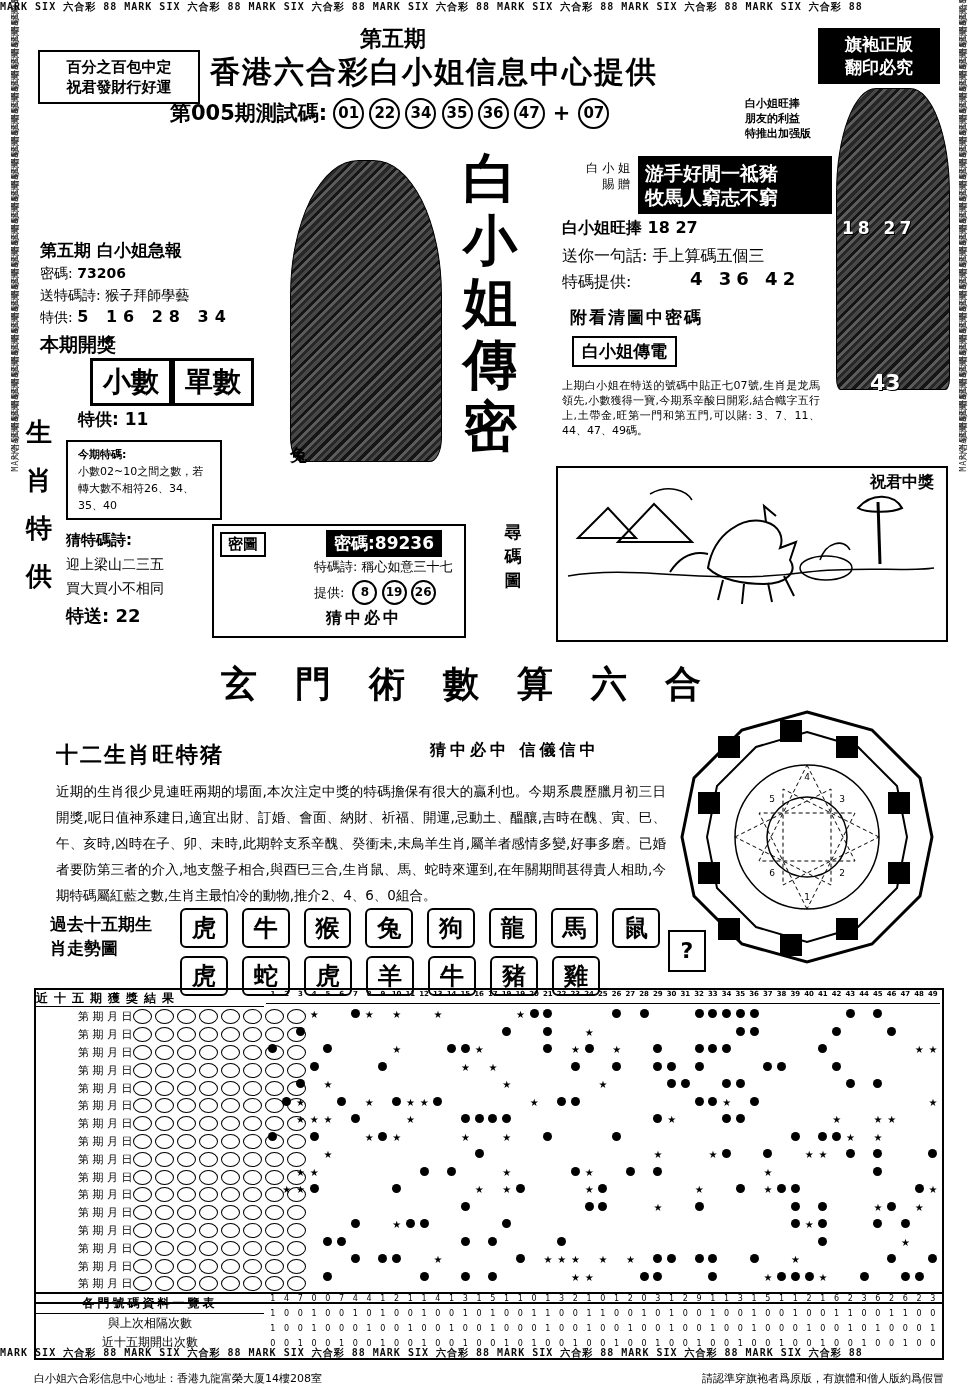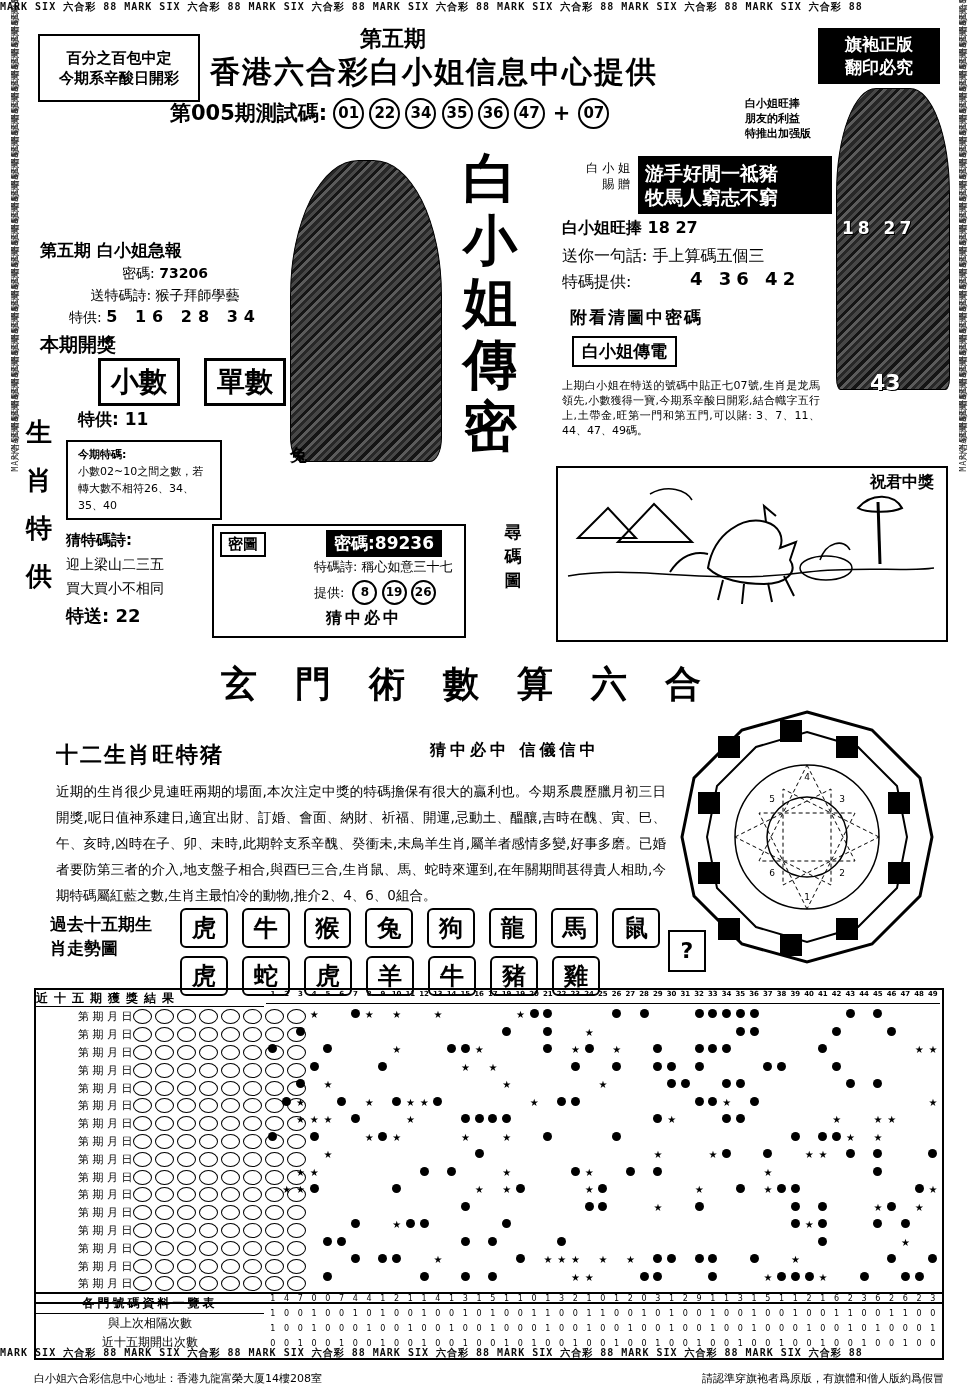--- a/index.html
+++ b/index.html
@@ -25,22 +25,22 @@
             font-family:"DejaVu Sans Mono",monospace;color:#111;}
   .botstrip{position:absolute;left:0;bottom:22px;width:978px;height:20px;overflow:hidden;
             font-size:10px;font-weight:bold;letter-spacing:1px;white-space:nowrap;
             font-family:"DejaVu Sans Mono",monospace;color:#111;}
 
   
   .hdr{position:absolute;left:30px;top:24px;width:918px;height:70px;}
   .issue-top{position:absolute;left:330px;top:0;font-size:22px;font-weight:bold;}
   .main-title{position:absolute;left:180px;top:28px;font-size:30px;font-weight:bold;
               letter-spacing:2px;white-space:nowrap;}
-  .guarantee{position:absolute;left:8px;top:10px;width:150px;border:2px solid #000;
-             padding:12px 4px;text-align:center;line-height:20px;font-size:15px;font-weight:bold;}
+  .guarantee{position:absolute;left:8px;top:26px;width:150px;border:2px solid #000;
+             padding:5px 4px;text-align:center;line-height:20px;font-size:15px;font-weight:bold;}
   .stamp{position:absolute;right:8px;top:4px;width:118px;border:2px solid #000;
          background:#000;color:#fff;text-align:center;font-size:17px;font-weight:bold;
          line-height:23px;padding:3px 0;}
 
   
   .testrow{position:absolute;left:170px;top:96px;width:620px;height:34px;
            display:flex;align-items:center;gap:6px;}
   .testrow .lbl{font-size:21px;font-weight:bold;white-space:nowrap;}
   .ball{display:inline-block;width:27px;height:27px;border:2px solid #000;border-radius:50%;
         text-align:center;line-height:27px;font-size:15px;font-weight:bold;}
@@ -59,23 +59,23 @@
   .photo.l1{left:290px;top:160px;width:150px;height:300px;border-radius:45% 45% 8% 8%;}
   .photo.r1{left:836px;top:88px;width:112px;height:300px;border-radius:35% 35% 4% 4%;}
   .photo-num{position:absolute;left:842px;top:218px;font-size:17px;font-weight:bold;color:#fff;
              letter-spacing:4px;text-shadow:1px 1px 0 #000;}
   .photo-num2{position:absolute;left:870px;top:370px;font-size:22px;font-weight:bold;color:#fff;
               text-shadow:1px 1px 0 #000;}
 
   
   .lblock{position:absolute;left:40px;top:238px;width:250px;}
   .lb-stamp{font-size:17px;font-weight:bold;line-height:24px;}
-  .lb-line{font-size:14px;line-height:22px;text-align:center;}
+  .lb-line{font-size:14px;line-height:22px;}
   .lb-special{font-size:16px;font-weight:bold;letter-spacing:6px;}
-  .bigpair{position:absolute;left:58px;top:358px;display:flex;gap:24px;padding-left:40px;}
+  .bigpair{position:absolute;left:50px;top:358px;display:flex;padding-left:40px;}
   .bigpair div{border:3px solid #000;padding:2px 10px;font-size:28px;font-weight:bold;}
   .sx{position:absolute;left:26px;top:408px;width:40px;font-size:26px;font-weight:bold;line-height:48px;}
   .tegong{position:absolute;left:78px;top:408px;font-size:17px;font-weight:bold;}
   .box-now{position:absolute;left:66px;top:440px;width:132px;border:2px solid #000;
            padding:4px 10px;font-size:11px;line-height:17px;}
   .guess{position:absolute;left:66px;top:528px;width:190px;font-size:15px;font-weight:bold;line-height:24px;}
   .guess .poem{font-size:14px;font-weight:normal;}
   .tesong{position:absolute;left:66px;top:604px;font-size:18px;font-weight:bold;}
 
   
@@ -254,21 +254,21 @@
       <span>MARK SIX</span>
       <span>六合彩 88</span>
       <span>MARK SIX</span>
       <span>六合彩 88</span>
       <span>MARK SIX</span>
     </div>
 
   <div class="hdr">
     <div class="guarantee">
       <div>百分之百包中定</div>
-      <div>今期系辛酸日開彩</div>
+      <div>祝君發財行好運</div>
     </div>
     <div class="issue-top">第五期</div>
     <div class="main-title">香港六合彩白小姐信息中心提供</div>
     <div class="stamp">
       <div>旗袍正版</div>
       <div>翻印必究</div>
     </div>
   </div>
 
   <div class="testrow">

